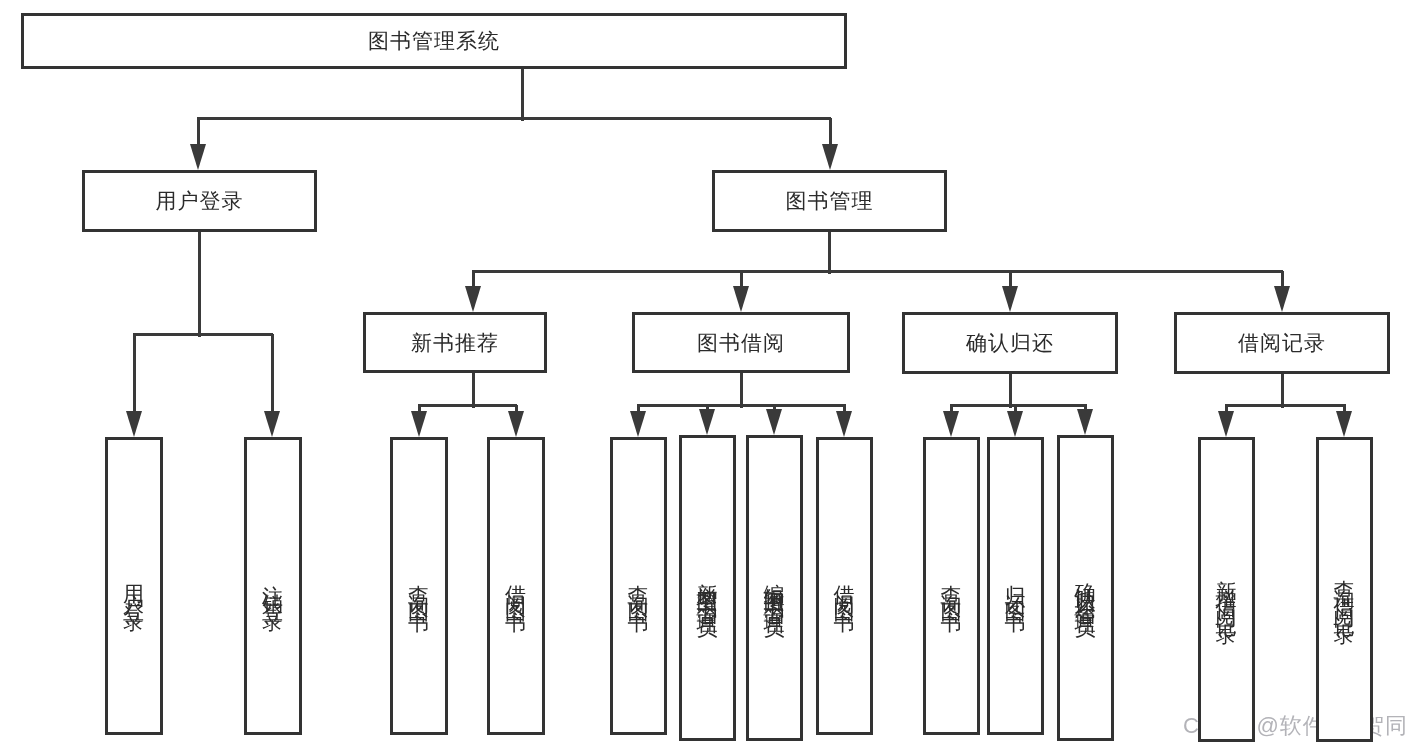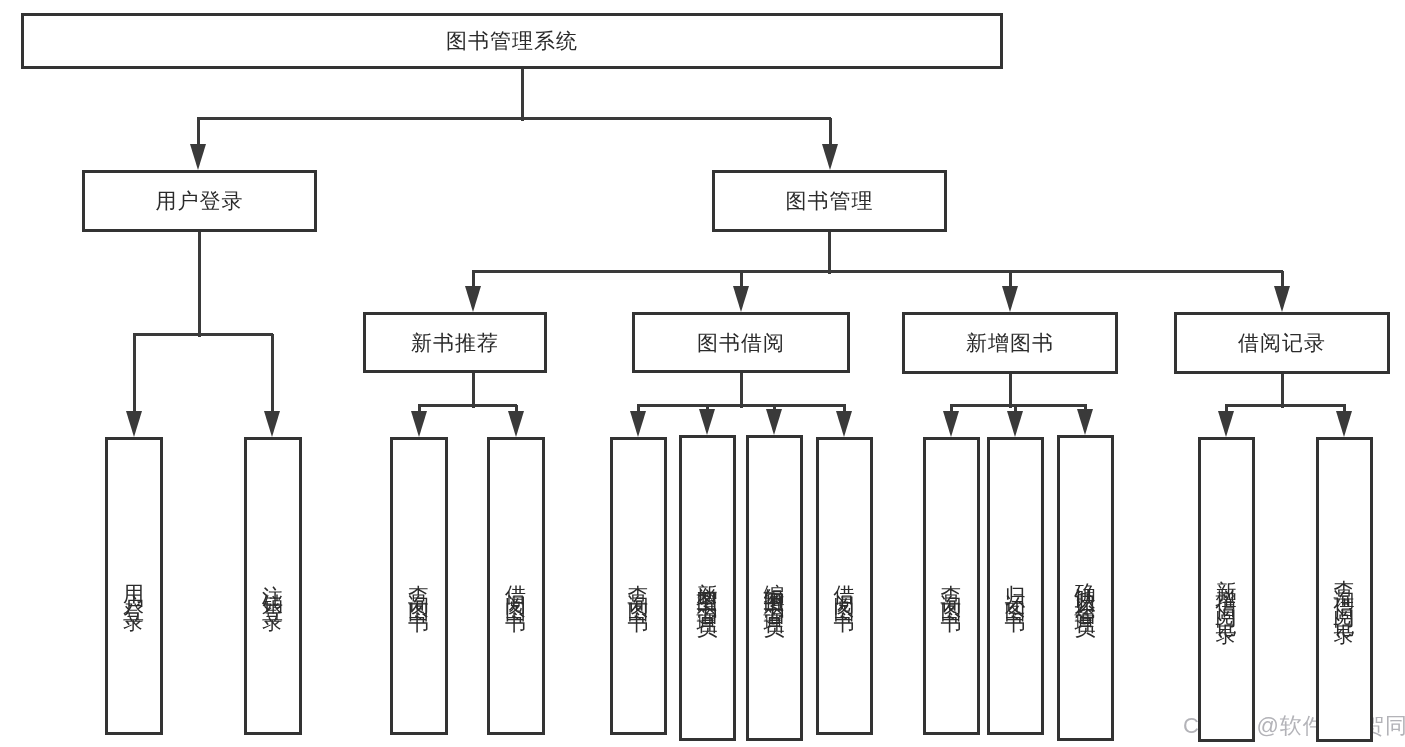--- a/index.html
+++ b/index.html
@@ -86,37 +86,37 @@
     <div class="v-line" style="left: 1013.5px; top: 405px; height: 8px;"></div>
     <div class="arrow-head" style="left: 1007px; top: 411px;"></div>
     <div class="v-line" style="left: 1083.5px; top: 405px; height: 6px;"></div>
     <div class="arrow-head" style="left: 1077px; top: 409px;"></div>
     <div class="v-line" style="left: 1280.5px; top: 373px; height: 35px;"></div>
     <div class="h-line" style="left: 1225px; top: 403.5px; width: 121px;"></div>
     <div class="v-line" style="left: 1224.5px; top: 405px; height: 8px;"></div>
     <div class="arrow-head" style="left: 1218px; top: 411px;"></div>
     <div class="v-line" style="left: 1342.5px; top: 405px; height: 8px;"></div>
     <div class="arrow-head" style="left: 1336px; top: 411px;"></div>
-    <div class="node h-node" style="left: 21px; top: 13px; width: 982px; height: 56px;">
+    <div class="node h-node" style="left: 21px; top: 13px; width: 826px; height: 56px;">
       <span>图书管理系统</span>
     </div>
     <div class="node h-node" style="left: 82px; top: 170px; width: 235px; height: 62px;">
       <span>用户登录</span>
     </div>
     <div class="node h-node" style="left: 712px; top: 170px; width: 235px; height: 62px;">
       <span>图书管理</span>
     </div>
     <div class="node h-node" style="left: 363px; top: 312px; width: 184px; height: 61px;">
       <span>新书推荐</span>
     </div>
     <div class="node h-node" style="left: 632px; top: 312px; width: 218px; height: 61px; align-items: center;">
       <span>图书借阅</span>
     </div>
     <div class="node h-node" style="left: 902px; top: 312px; width: 216px; height: 62px;">
-      <span>新增图书</span>
+      <span>确认归还</span>
     </div>
     <div class="node h-node" style="left: 1174px; top: 312px; width: 216px; height: 62px;">
       <span>借阅记录</span>
     </div>
     <div class="node v-node ls-wide" style="left: 105px; top: 437px; width: 58px; height: 298px;">
       <span>用户登录</span>
     </div>
     <div class="node v-node ls-wide" style="left: 244px; top: 437px; width: 58px; height: 298px;">
       <span>注销登录</span>
     </div>

